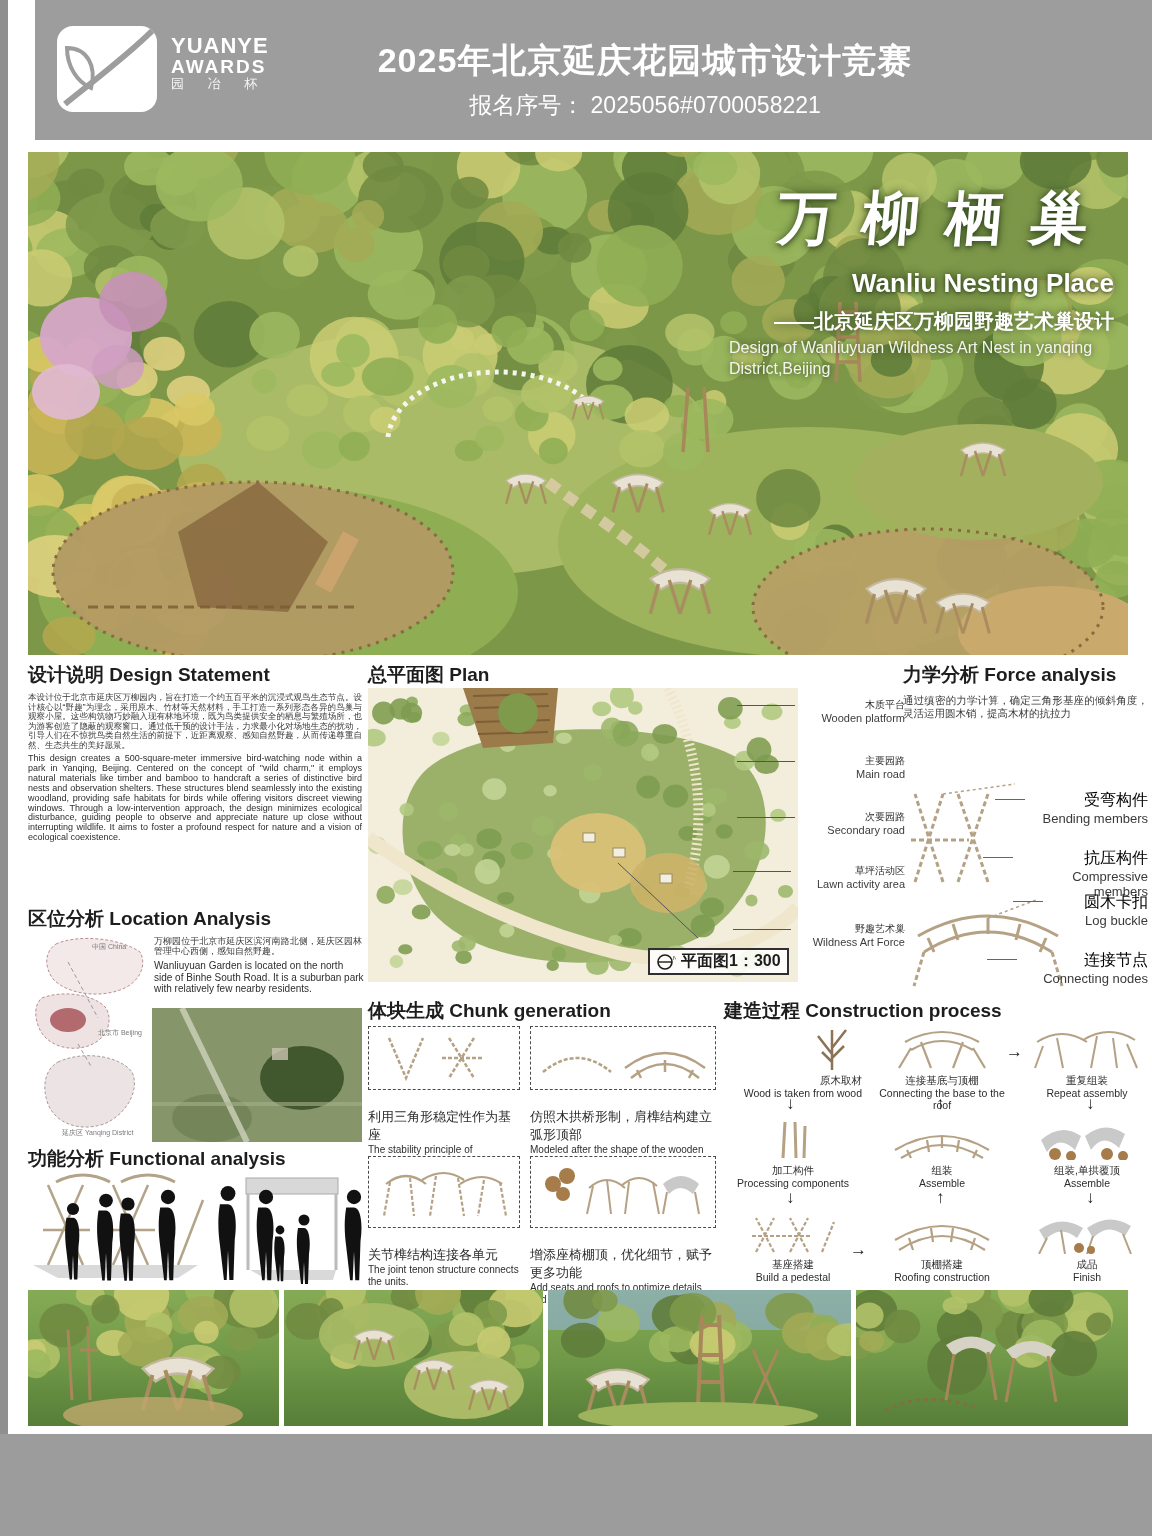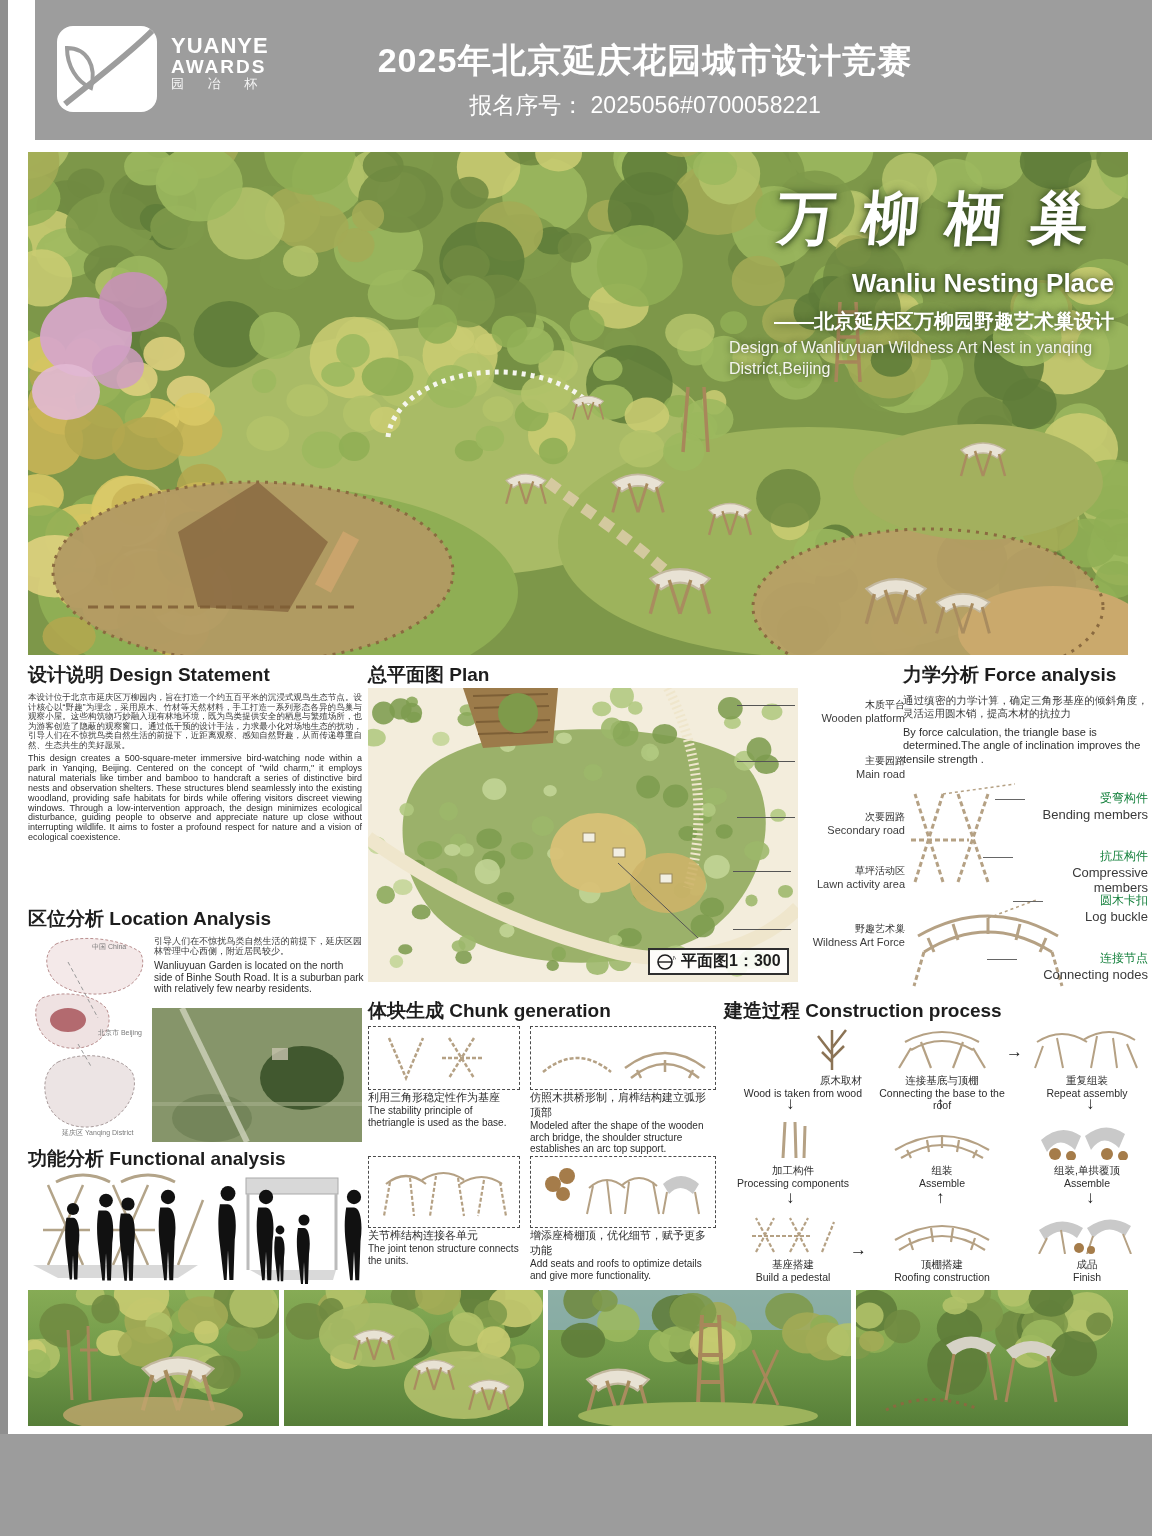--- a/index.html
+++ b/index.html
@@ -31,26 +31,26 @@
   .maplbl{font-size:7px;color:#7a7a7a;white-space:nowrap;}
   
   .plabel{text-align:right;}
   .plabel .z{font-size:10px;color:#2f2f2f;display:block;}
   .plabel .e{font-size:11px;color:#3c3c3c;display:block;}
   .plabel:before{content:"";position:absolute;right:100%;margin-right:4px;top:7px;width:58px;border-top:1px solid #555;}
   .scalebox{border:2px solid #2f2f2f;background:rgba(255,255,255,.88);display:flex;align-items:center;gap:5px;padding:1px 6px;}
   .scaletxt{font-size:16px;font-weight:bold;color:#1d1d1d;white-space:nowrap;}
   
   .flabel{text-align:right;}
-  .flabel .z{font-size:12px;color:#15803d;display:block;}
+  .flabel .z{font-size:16px;color:#000000;display:block;}
   .flabel .e{font-size:13px;color:#3a3a3a;display:block;}
   .flabel:before{content:"";position:absolute;right:100%;margin-right:5px;top:9px;width:30px;border-top:1px solid #666;}
   
   .cbox{border:1.6px dashed #4a4a4a;display:flex;align-items:center;justify-content:center;background:#fff;}
-  .czh{font-size:11px;color:#2d2d2d;margin-top:0;}
+  .czh{font-size:13px;color:#2d2d2d;margin-top:18px;}
   .cen{font-size:10px;line-height:1.15;color:#2d2d2d;}
   
   .stp{text-align:center;}
   .stp .z{font-size:10.5px;color:#2d2d2d;display:block;}
   .stp .e{font-size:10.5px;line-height:1.1;color:#2d2d2d;display:block;}
   .arr{font-size:17px;font-weight:bold;color:#1e1e1e;}
   
   .photo{background:linear-gradient(180deg,#86ab55 0%,#6e9747 55%,#567e38 100%);overflow:hidden;}
   .ftr{background:#9c9c9c;}
   .strip{background:#8f8f8f;}
@@ -425,21 +425,21 @@
   <svg class="abs" style="left:0;top:26px;" width="126" height="210" viewBox="0 0 126 210">
     <path d="M28,12 C50,2 92,6 112,20 C120,34 110,52 92,58 C70,66 40,62 26,48 C16,36 16,20 28,12 Z" fill="#f4e9e9" stroke="#b98f8f" stroke-width="1" stroke-dasharray="3 2"></path>
     <path d="M14,66 C34,58 66,62 78,76 C86,90 78,108 60,114 C42,120 20,114 12,98 C6,86 6,72 14,66 Z" fill="#efe2e2" stroke="#b98f8f" stroke-width="1" stroke-dasharray="3 2"></path>
     <ellipse cx="40" cy="88" rx="18" ry="12" fill="#a8555a" opacity=".85"></ellipse>
     <path d="M30,130 C56,118 92,124 104,140 C112,156 100,182 76,192 C52,200 28,192 20,172 C14,156 16,138 30,130 Z" fill="#ece4e4" stroke="#a89a9a" stroke-width="1" stroke-dasharray="3 2"></path>
     <path d="M40,30 L70,86 M50,112 L64,136" stroke="#999" stroke-width="1" stroke-dasharray="4 3"></path>
   </svg>
   <span class="abs maplbl" style="left:64px;top:36px;">中国 China</span>
   <span class="abs maplbl" style="left:70px;top:122px;">北京市 Beijing</span>
   <span class="abs maplbl" style="left:34px;top:222px;">延庆区 Yanqing District</span>
-  <div class="abs p-zh" style="left:126px;top:30px;width:208px;font-size:9px;">引导人们在不惊扰鸟类自然生活的前提下，延庆区园林管理中心西侧，附近居民较少。</div>
+  <div class="abs p-zh" style="left:126px;top:30px;width:208px;font-size:9px;">万柳园位于北京市延庆区滨河南路北侧，延庆区园林管理中心西侧，感知自然野趣。</div>
   <div class="abs p-en-loc" style="left:126px;top:54px;width:210px;">Wanliuyuan Garden is located on the north side of Binhe South Road. It is a suburban park with relatively few nearby residents.</div>
   <div class="abs sat" style="left:124px;top:102px;width:210px;height:134px;">
     <svg width="210" height="134" viewBox="0 0 210 134">
       <rect width="210" height="134" fill="#86956a"></rect>
       <ellipse cx="150" cy="70" rx="42" ry="32" fill="#41582f"></ellipse>
       <ellipse cx="60" cy="110" rx="40" ry="24" fill="#74855a"></ellipse>
       <path d="M30,0 L95,134" stroke="#cfd3bc" stroke-width="6" opacity=".8"></path>
       <path d="M0,96 H210" stroke="#a7b18c" stroke-width="4" opacity=".6"></path>
       <rect x="120" y="40" width="16" height="12" fill="#c7c3ae" opacity=".8"></rect>
     </svg>
@@ -621,21 +621,20 @@
       <path d="M2,10 H16" stroke="#1d1d1d" stroke-width="1.4"></path>
       <text x="17" y="8" font-size="6" fill="#1d1d1d">N</text>
     </svg>
     <span class="scaletxt">平面图1：300</span>
   </div>
 </div>
 
 <div class="abs" style="left:903px;top:662px;width:245px;height:336px;">
   <div class="h2">力学分析 Force analysis</div>
   <div class="p-zh" style="margin-top:6px;font-size:10.5px;line-height:1.25;">通过缜密的力学计算，确定三角形基座的倾斜角度，灵活运用圆木销，提高木材的抗拉力</div>
-  <div class="p-en" style="margin-top:6px;font-size:11px;line-height:1.2;text-align:left;">By force calculation, the triangle base is determined.The angle of inclination improves the tensile strength .</div>
   <svg class="abs" style="left:0;top:120px;" width="120" height="110" viewBox="0 0 120 110">
     <g stroke="#b5a184" stroke-width="3" stroke-dasharray="5 3" fill="none">
       <path d="M12,100 L40,12 M40,100 L12,12"></path>
       <path d="M55,100 L85,12 M85,100 L55,12"></path>
       <path d="M8,58 H66"></path>
       <path d="M40,12 L112,2" stroke-width="1.5" stroke-dasharray="3 3"></path>
     </g>
   </svg>
   <svg class="abs" style="left:5px;top:232px;" width="160" height="100" viewBox="0 0 160 100">
     <g stroke="#b5a184" stroke-width="3" fill="none">

